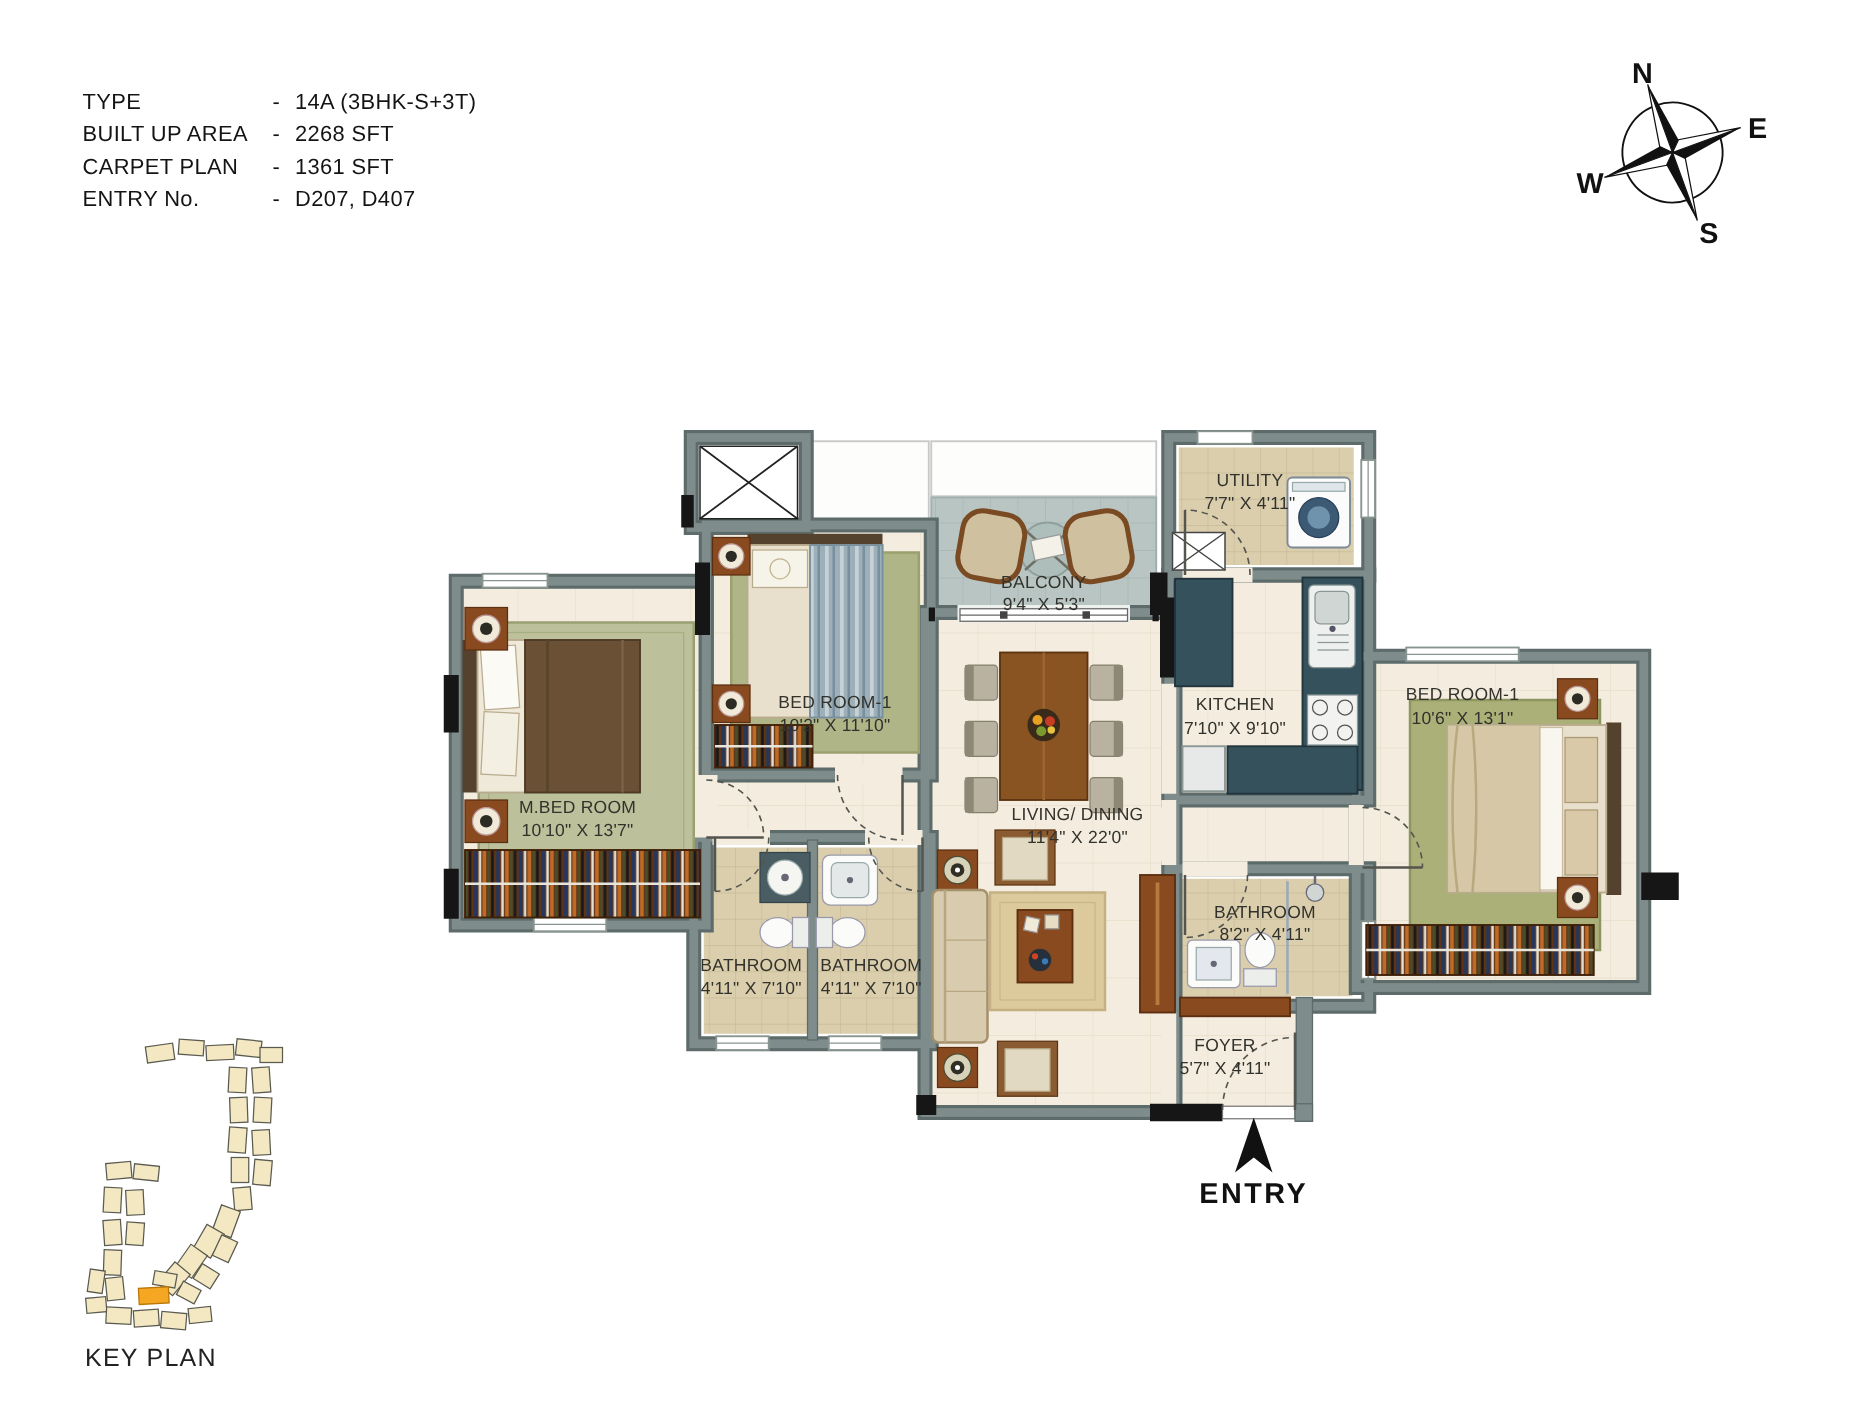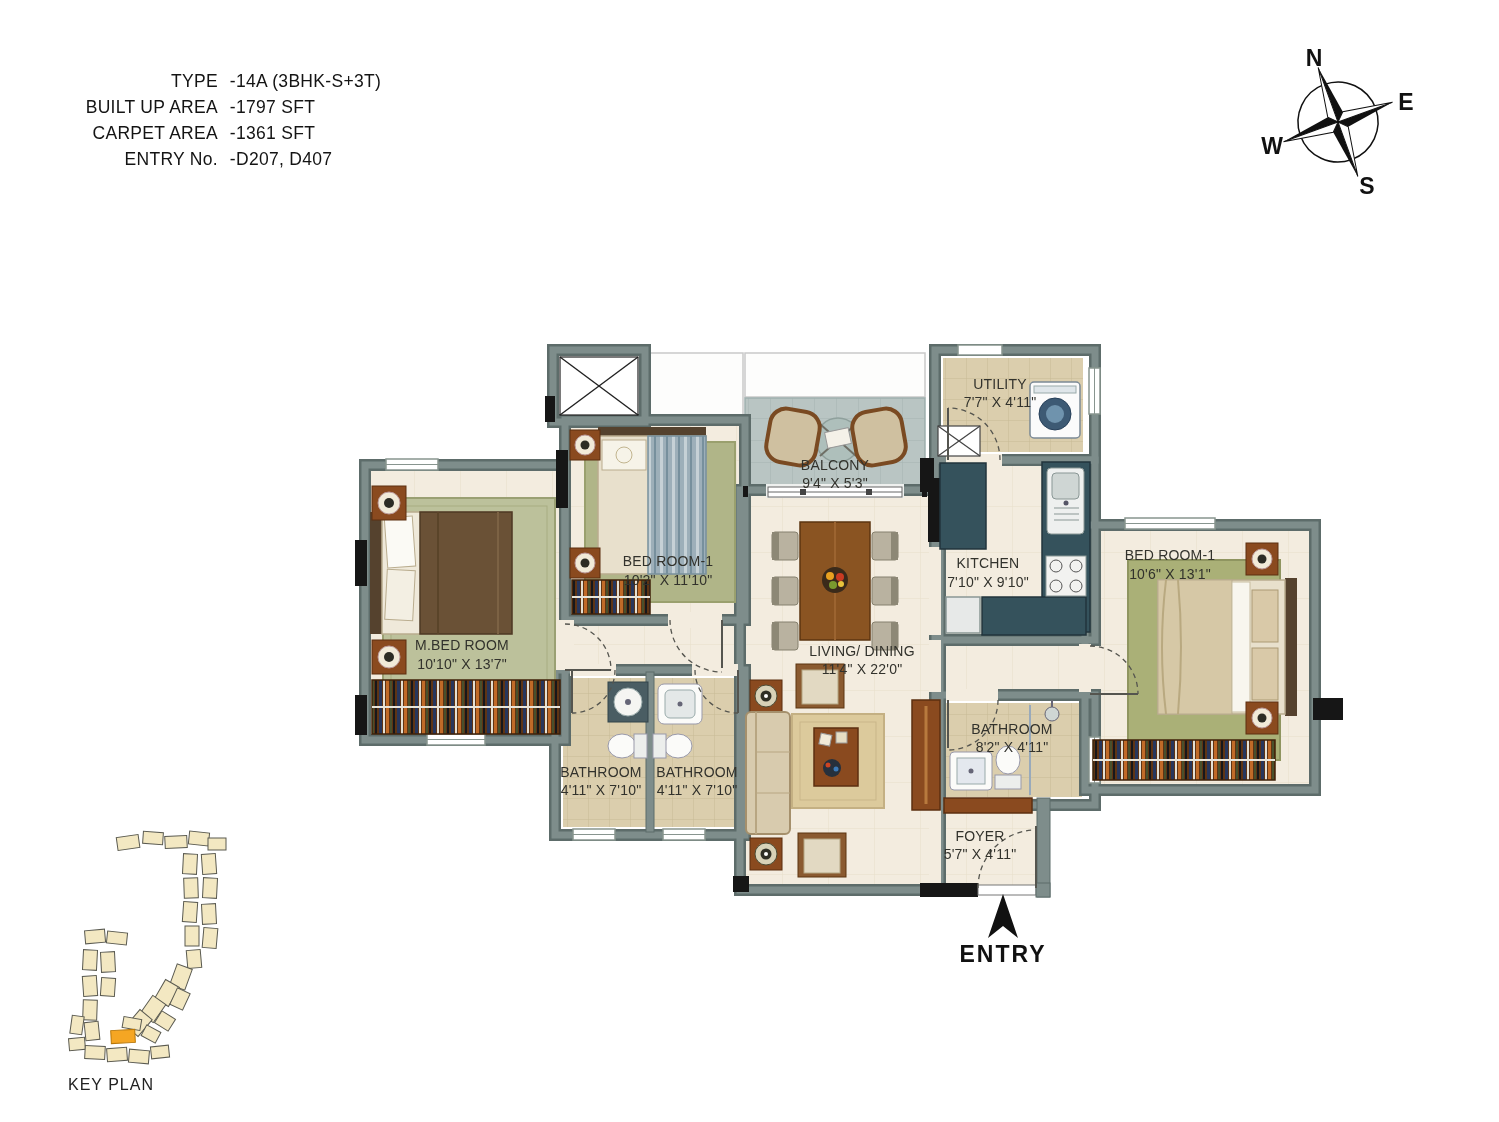--- a/index.html
+++ b/index.html
@@ -1,24 +1,24 @@
 <!DOCTYPE html>
 <html><head>
 <meta charset="utf-8">
 <style>
   html,body{margin:0;padding:0;background:#fff;}
   .canvas{position:relative;width:1499px;height:1122px;background:#ffffff;overflow:hidden;
           font-family:"Liberation Sans",sans-serif;}
   
   .hdr{position:absolute;left:66px;top:68px;font-size:17.5px;color:#141414;letter-spacing:.3px;}
-  .hrow{display:flex;line-height:26px;text-align:right;}
+  .hrow{display:flex;line-height:26px;}
   .hlab{width:152px;}
   .hsep{width:18px;}
   
-  .kplabel{position:absolute;left:68px;top:1076px;font-size:16px;color:#222;letter-spacing:1px;}
+  .kplabel{position:absolute;left:68px;top:1076px;font-size:20px;color:#222;letter-spacing:1px;}
   
   svg{position:absolute;left:0;top:0;}
   .rname,.rdims{font-family:"Liberation Sans",sans-serif;font-size:14px;fill:#32322c;
                 text-anchor:middle;letter-spacing:.2px;}
   .cletter{font-family:"Liberation Sans",sans-serif;font-size:23px;font-weight:bold;fill:#111;
            text-anchor:middle;}
   .entrytxt{font-family:"Liberation Sans",sans-serif;font-size:23px;font-weight:bold;fill:#111;
             text-anchor:middle;letter-spacing:2px;}
   .wo{fill:none;stroke:#5d6c6a;stroke-width:12;}
   .wi{fill:none;stroke:#7e8d8b;stroke-width:7;}
@@ -34,24 +34,24 @@
 
 <div class="hdr">
   <div class="hrow">
     <span class="hlab">TYPE</span>
     <span class="hsep">-</span>
     <span class="hval">14A (3BHK-S+3T)</span>
   </div>
   <div class="hrow">
     <span class="hlab">BUILT UP AREA</span>
     <span class="hsep">-</span>
-    <span class="hval">1797 SFT</span>
+    <span class="hval">2268 SFT</span>
   </div>
   <div class="hrow">
-    <span class="hlab">CARPET AREA</span>
+    <span class="hlab">CARPET PLAN</span>
     <span class="hsep">-</span>
     <span class="hval">1361 SFT</span>
   </div>
   <div class="hrow">
     <span class="hlab">ENTRY No.</span>
     <span class="hsep">-</span>
     <span class="hval">D207, D407</span>
   </div>
 </div>
 

